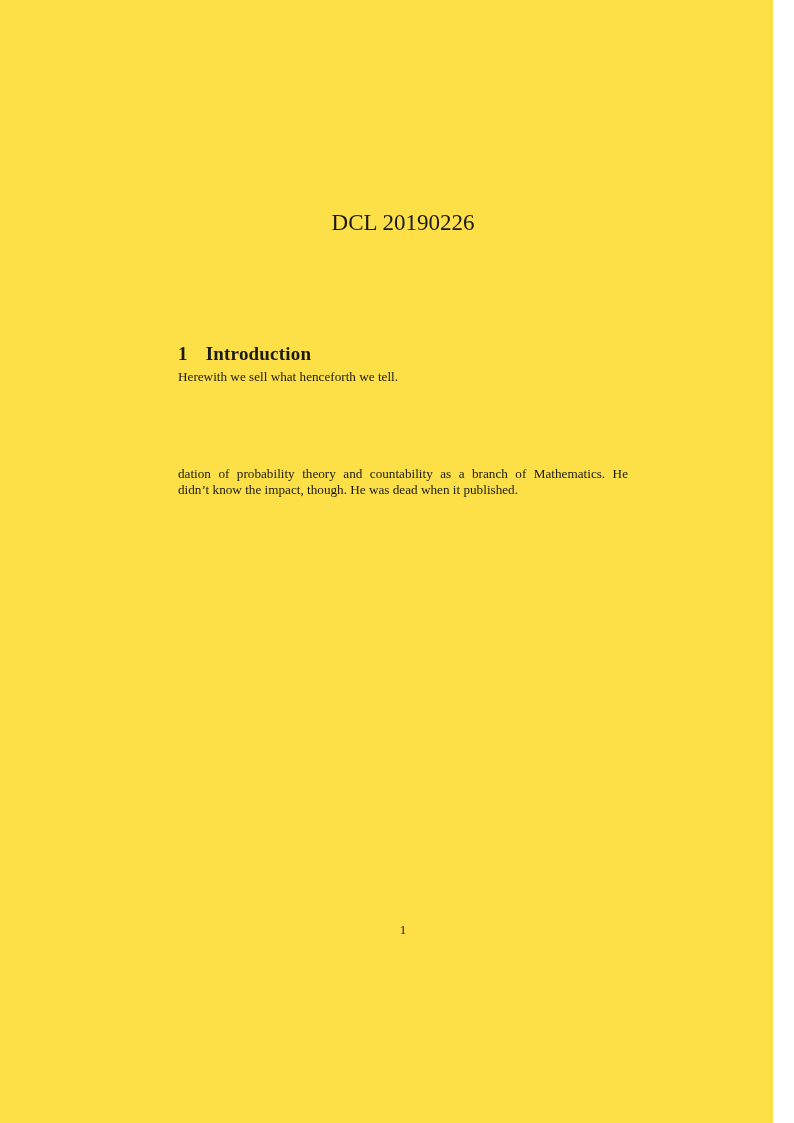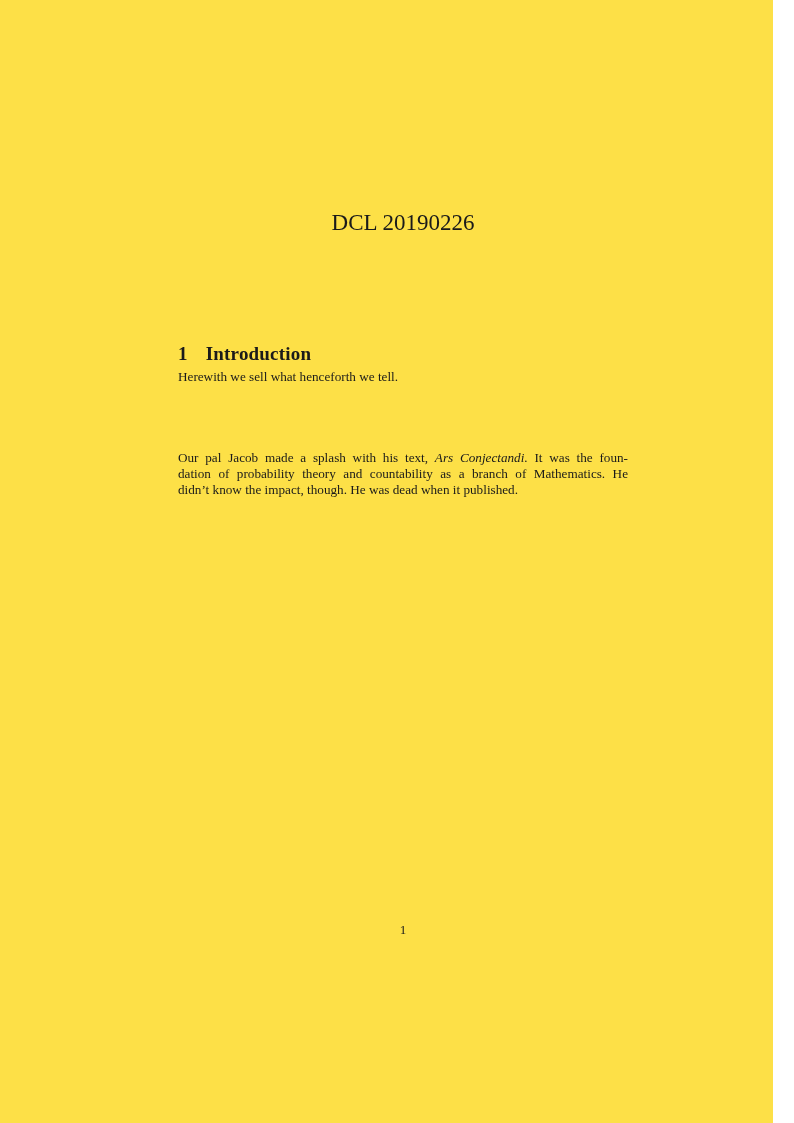--- a/index.html
+++ b/index.html
@@ -91,21 +91,20 @@
 
   <div class="doc-title">DCL 20190226</div>
 
 
 
   <div class="sec-heading sec1-heading"><span class="secnum">1</span><span>Introduction</span></div>
 
   <div class="body-text sec1-body">Herewith we sell what henceforth we tell.</div>
 
 
-  <div class="body-text para-line1 justify-full"><span>Our pal Jacob made a splash with his text, </span><span class="italic">Ars Conjectandi.</span><span> It was the foun-</span></div>
 
   <div class="body-text para-line2 justify-full">dation of probability theory and countability as a branch of Mathematics. He</div>
 
   <div class="body-text para-line3">didn’t know the impact, though. He was dead when it published.</div>
 
   <div class="page-number">1</div>
 
 </div>
 
 </body></html>

